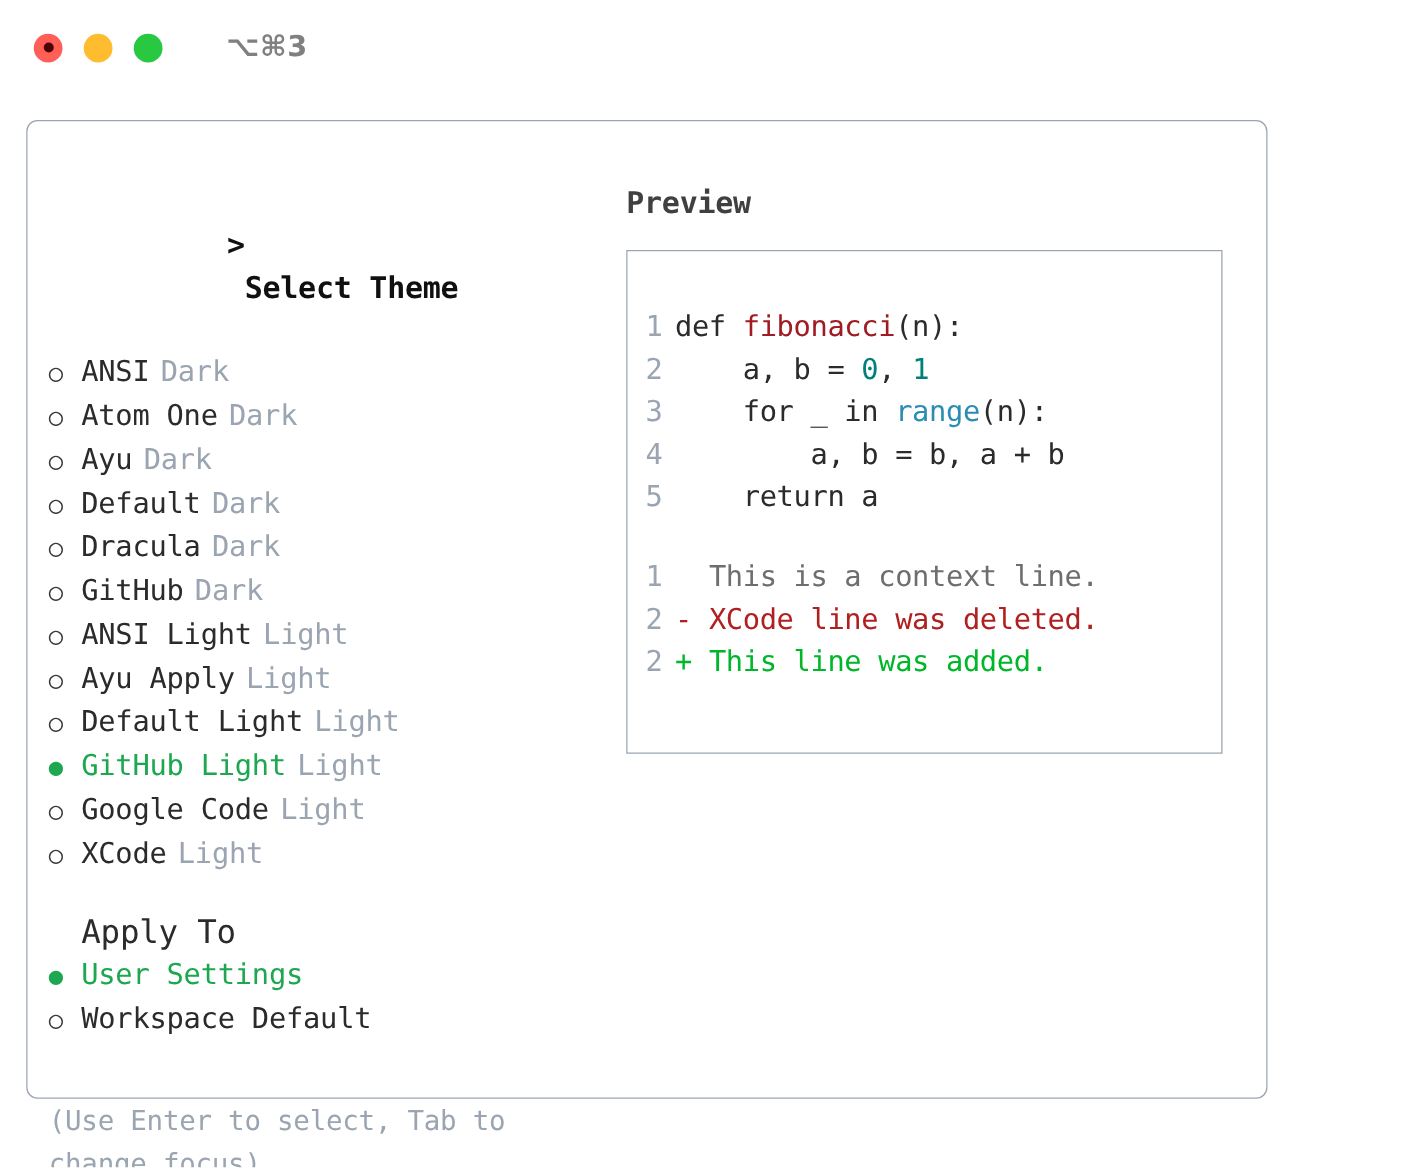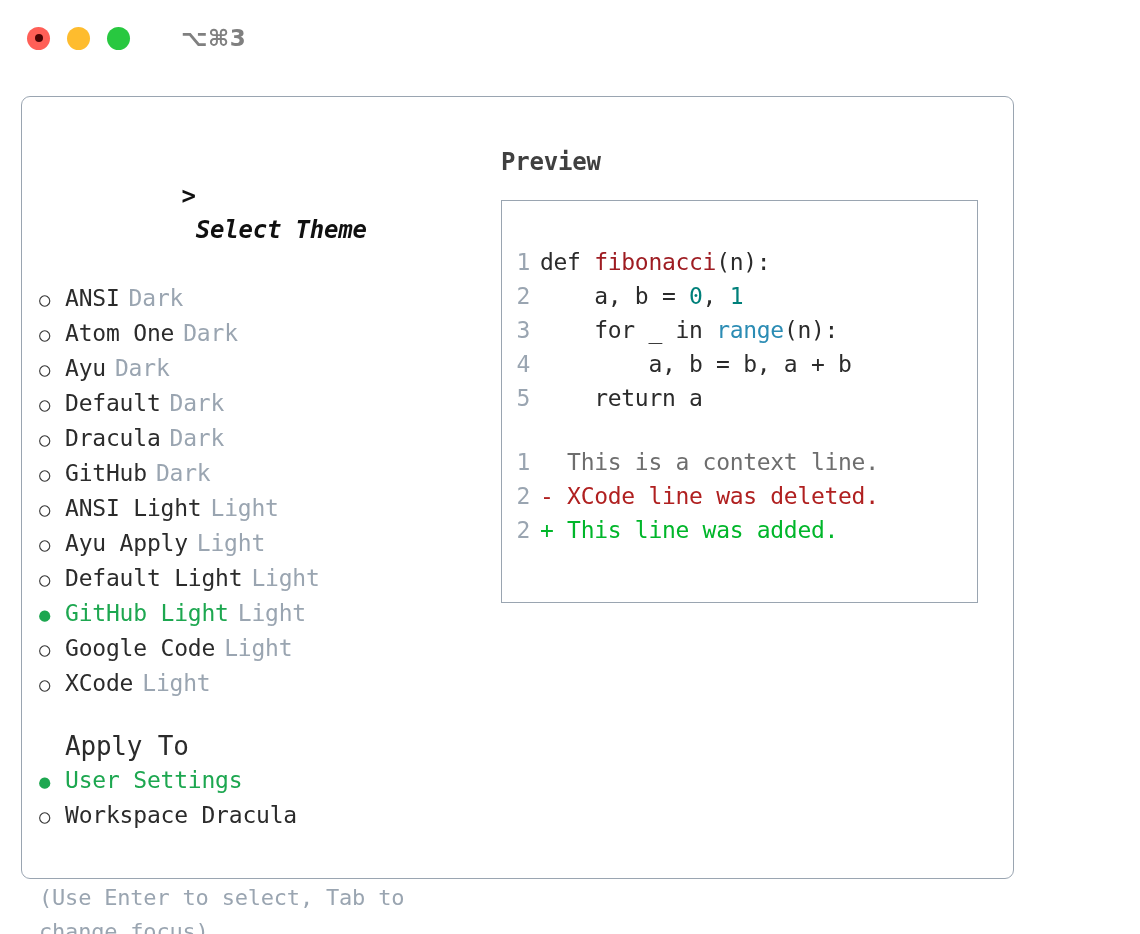--- a/index.html
+++ b/index.html
@@ -91,21 +91,20 @@
     box-sizing: border-box;
   }
 
   .section-head {
     font-size: 24px;
     font-weight: 700;
     color: #101010;
     line-height: 34px;
     white-space: pre;
     letter-spacing: -0.2px;
-    font-style: italic;
   }
 
   .opt-row {
     display: flex;
     align-items: baseline;
     line-height: 34px;
     font-size: 23px;
     white-space: pre;
     letter-spacing: -0.2px;
   }
@@ -236,21 +235,21 @@
             <div class="opt-row"><span class="marker">○</span><span class="opt-label">XCode</span><span class="opt-variant">Light</span></div>
           </div>
 
         <div class="spacer-sm"></div>
 
         <div class="applyto-head">Apply To</div>
 
         <div>
 
         <div class="opt-row"><span class="marker on">●</span><span class="opt-label sel">User Settings</span></div>
-            <div class="opt-row"><span class="marker">○</span><span class="opt-label">Workspace Dracula</span></div>
+            <div class="opt-row"><span class="marker">○</span><span class="opt-label">Workspace Default</span></div>
           </div>
 
         <div class="hint">(Use Enter to select, Tab to change focus)</div>
       </div>
 
       <div class="col-right">
         <div class="preview-head">Preview</div>
         <div class="preview-box">
           <div>
               <div class="code-line"><span class="lineno">1</span><span><span class="codetext">def </span><span class="tok-fn">fibonacci</span><span class="codetext">(n):</span></span></div>

